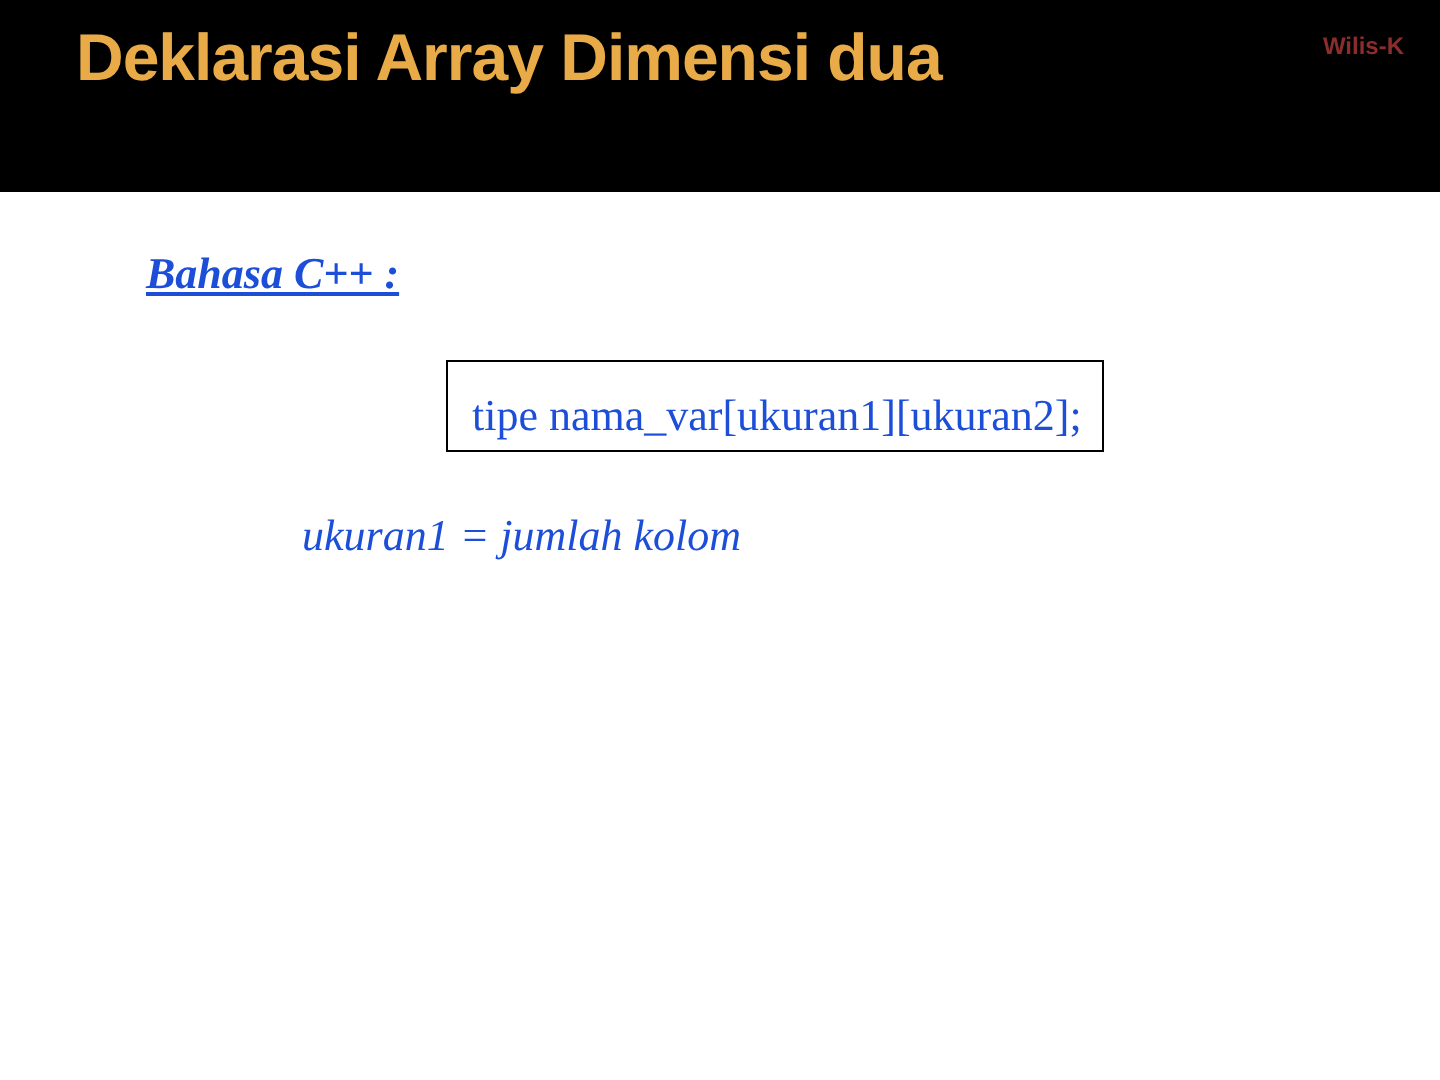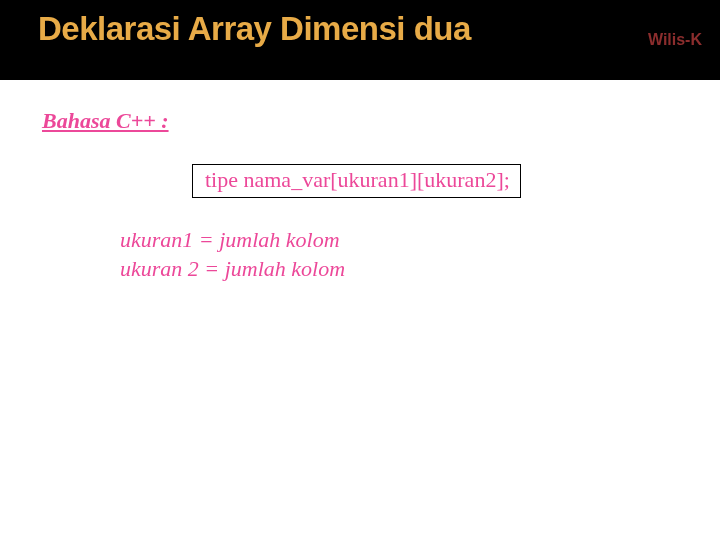--- a/index.html
+++ b/index.html
@@ -5,63 +5,64 @@
   * { margin: 0; padding: 0; box-sizing: border-box; }
   body {
     width: 720px;
     height: 540px;
     background: #ffffff;
     font-family: "Comic Sans MS", "Segoe Script", cursive, sans-serif;
     overflow: hidden;
   }
   .header {
     background: #000000;
-    height: 80px;
+    height: 96px;
     position: relative;
     padding-left: 38px;
     padding-top: 10px;
   }
   .title {
     font-family: "Segoe UI Semibold", "Arial", sans-serif;
     font-weight: 600;
     font-size: 33px;
     color: #e8ab47;
     letter-spacing: -0.5px;
   }
   .author {
     position: absolute;
-    top: 31px;
+    top: 16px;
     right: 18px;
     color: #8b2d2d;
     font-family: "Segoe UI", Arial, sans-serif;
     font-weight: 700;
-    font-size: 16px;
+    font-size: 12px;
   }
   .content {
     padding: 28px 42px 0 42px;
-    color: #ec4899;
+    color: #1d4ed8;
+    margin-left: 31px;
   }
   .section-label {
     font-family: "Comic Sans MS", cursive;
     font-weight: bold;
     font-style: italic;
     font-size: 22px;
     text-decoration: underline;
     margin-bottom: 30px;
   }
   .form-label {
     font-family: "Comic Sans MS", cursive;
     font-size: 22px;
     margin-left: 20px;
     margin-bottom: 2px;
   }
   .syntax-box {
     display: inline-block;
     border: 1.5px solid #000;
-    padding: 2px 10px 4px 12px;
+    padding: 14px 10px 4px 12px;
     font-family: "Comic Sans MS", cursive;
     font-size: 22px;
     margin-left: 150px;
     margin-bottom: 28px;
   }
   .explain {
     font-family: "Comic Sans MS", cursive;
     font-style: italic;
     font-size: 22px;
     margin-left: 78px;
@@ -92,17 +93,16 @@
 </div>
 
 <div class="content">
 
   <div class="section-label">Bahasa C++ :</div>
 
   <div class="syntax-box">tipe nama_var[ukuran1][ukuran2];</div>
 
   <div class="explain">
     <div>ukuran1 = jumlah kolom</div>
-    <div>ukuran 2 = jumlah kolom</div>
   </div>
 
 
 </div>
 
 </body></html>

